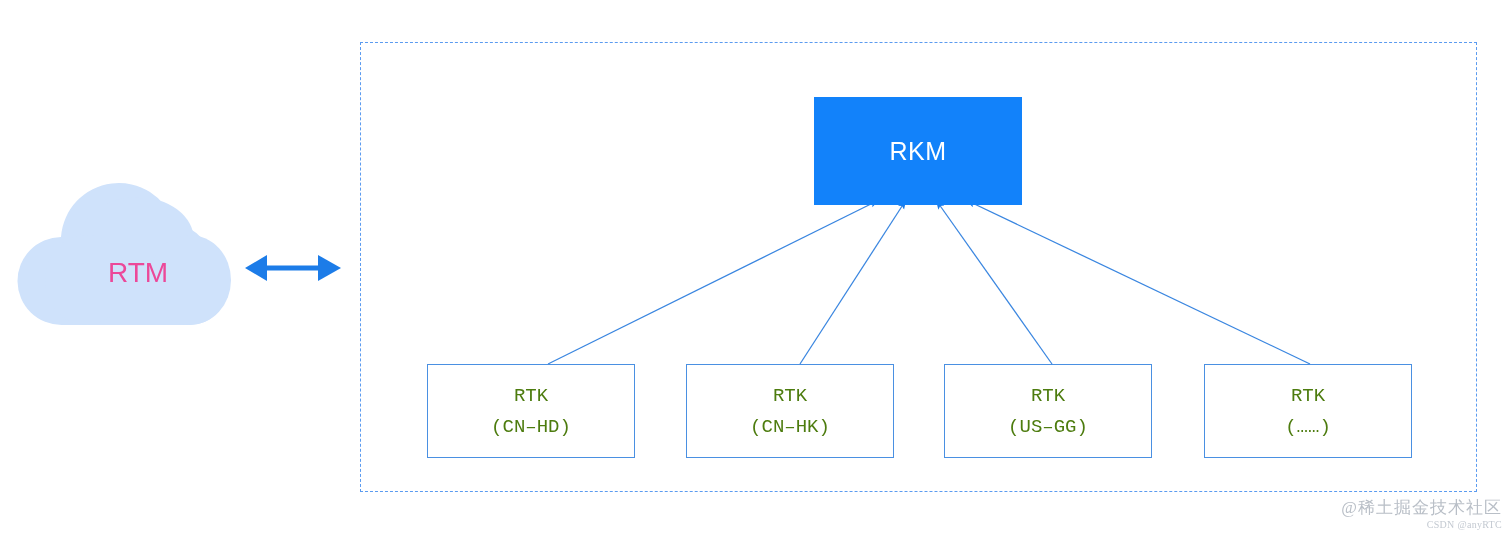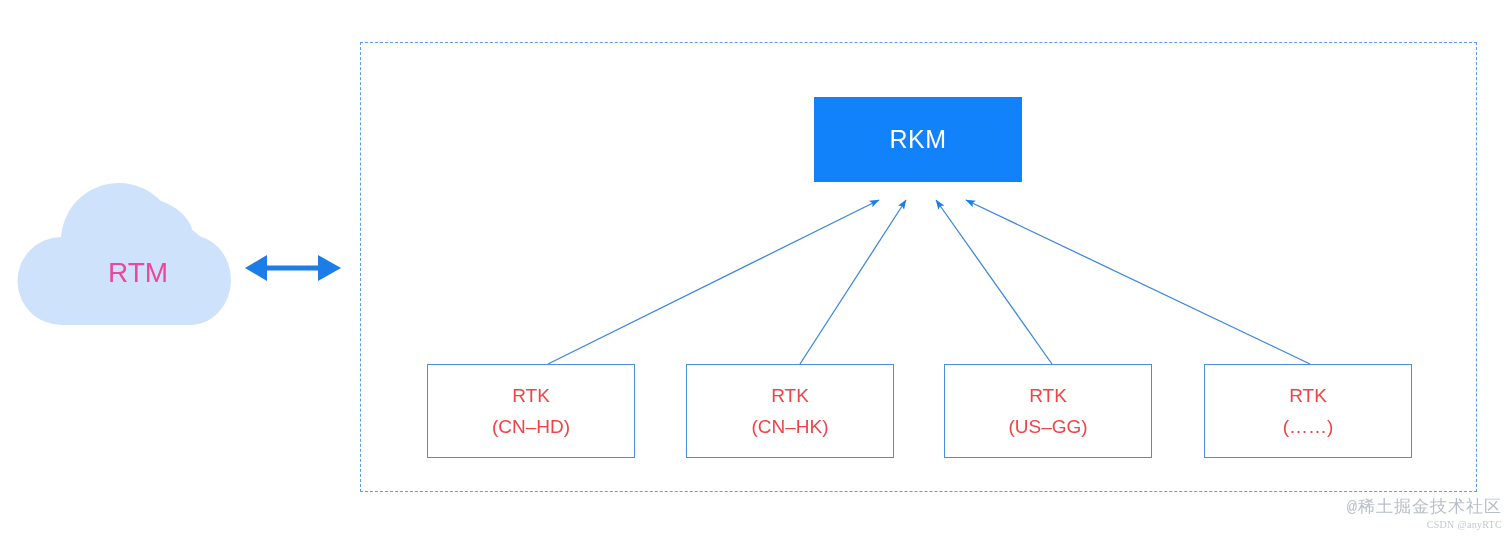--- a/index.html
+++ b/index.html
@@ -43,21 +43,21 @@
     box-sizing: border-box;
     background: transparent;
   }
 
   
   .rkm-node {
     position: absolute;
     left: 814px;
     top: 97px;
     width: 208px;
-    height: 85px;
+    height: 108px;
     background: #1282fa;
     display: flex;
     align-items: center;
     justify-content: center;
   }
   .rkm-label {
     color: #ffffff;
     font-size: 25px;
     letter-spacing: 0.5px;
     font-family: "Liberation Sans", sans-serif;
@@ -77,24 +77,24 @@
     align-items: center;
     justify-content: center;
     gap: 5px;
   }
   .rtk-node.n0 { left: 427px; }
   .rtk-node.n1 { left: 686px; }
   .rtk-node.n2 { left: 944px; }
   .rtk-node.n3 { left: 1204px; }
 
   .rtk-title, .rtk-sub {
-    color: #ef4444;
+    color: #4d7c0f;
     font-size: 19px;
     line-height: 26px;
-    font-family: Liberation Sans, sans-serif;
+    font-family: Liberation Mono, monospace;
     white-space: nowrap;
   }
 
   
   .cloud-wrap {
     position: absolute;
     left: 40px;
     top: 192px;
     width: 196px;
     height: 140px;
@@ -122,21 +122,21 @@
     top: 498px;
     width: 185px;
     text-align: right;
     pointer-events: none;
   }
   .wm-main {
     color: #b9bfc7;
     font-size: 17px;
     letter-spacing: 1px;
     line-height: 20px;
-    font-family: Liberation Mono, monospace;
+    font-family: Liberation Serif, serif;
   }
   .wm-sub {
     color: #c3c9d1;
     font-size: 10px;
     line-height: 13px;
     letter-spacing: 0.3px;
     font-family: Liberation Serif, serif;
   }
 </style>
 </head>

